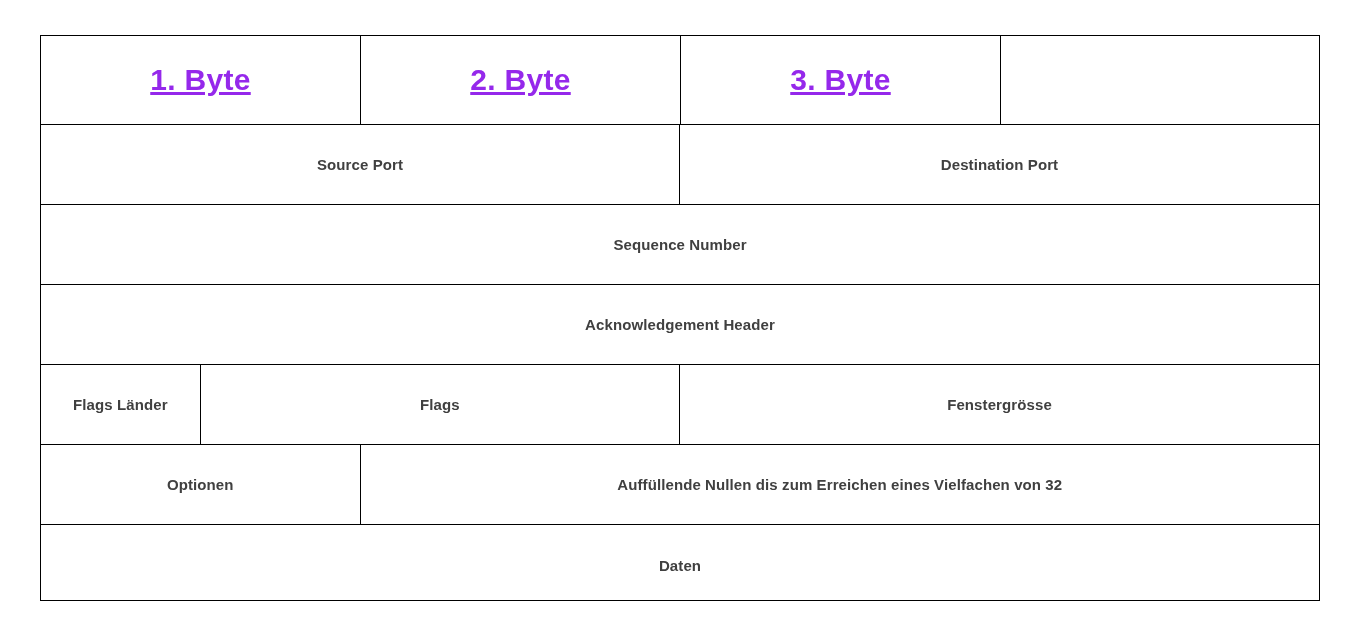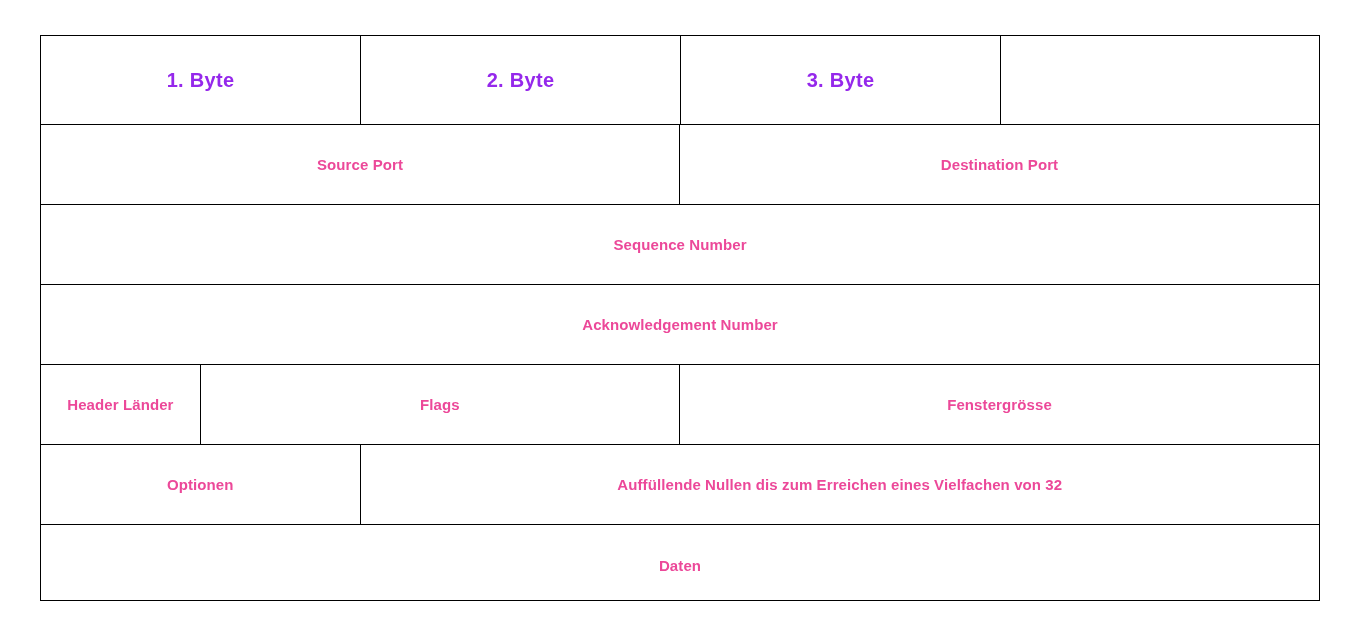--- a/index.html
+++ b/index.html
@@ -33,35 +33,36 @@
   .row.last { border-bottom: none; }
 
   .cell {
     box-sizing: border-box;
     display: flex;
     align-items: center;
     justify-content: center;
     text-align: center;
     font-size: 15px;
     font-weight: bold;
-    color: #ec4899;
+    color: #404040;
     letter-spacing: 0.1px;
     padding: 0 6px;
     overflow: hidden;
     white-space: nowrap;
   }
   .cell.divider { border-right: 1.6px solid #000000; }
 
   
   .row.header { height: 89px; }
   .row.header .cell {
-    font-size: 20px;
+    font-size: 30px;
     font-weight: bold;
     color: #9528eb;
     letter-spacing: 0.3px;
+    text-decoration: underline;
   }
 
   .row.ports { height: 80px; }
   .row.seq   { height: 80px; }
   .row.ack   { height: 80px; }
   .row.flags { height: 80px; }
   .row.opts  { height: 80px; }
   .row.data  { height: 80px; }
 
   
@@ -108,27 +109,27 @@
   </div>
 
   <div class="row seq">
     <div class="cell w-full">
       <span>Sequence Number</span>
     </div>
   </div>
 
   <div class="row ack">
     <div class="cell w-full">
-      <span>Acknowledgement Number</span>
+      <span>Acknowledgement Header</span>
     </div>
   </div>
 
   <div class="row flags">
     <div class="cell w-hlen divider">
-      <span>Header Länder</span>
+      <span>Flags Länder</span>
     </div>
     <div class="cell w-flags divider">
       <span>Flags</span>
     </div>
     <div class="cell w-win">
       <span>Fenstergrösse</span>
     </div>
   </div>
 
   <div class="row opts">

